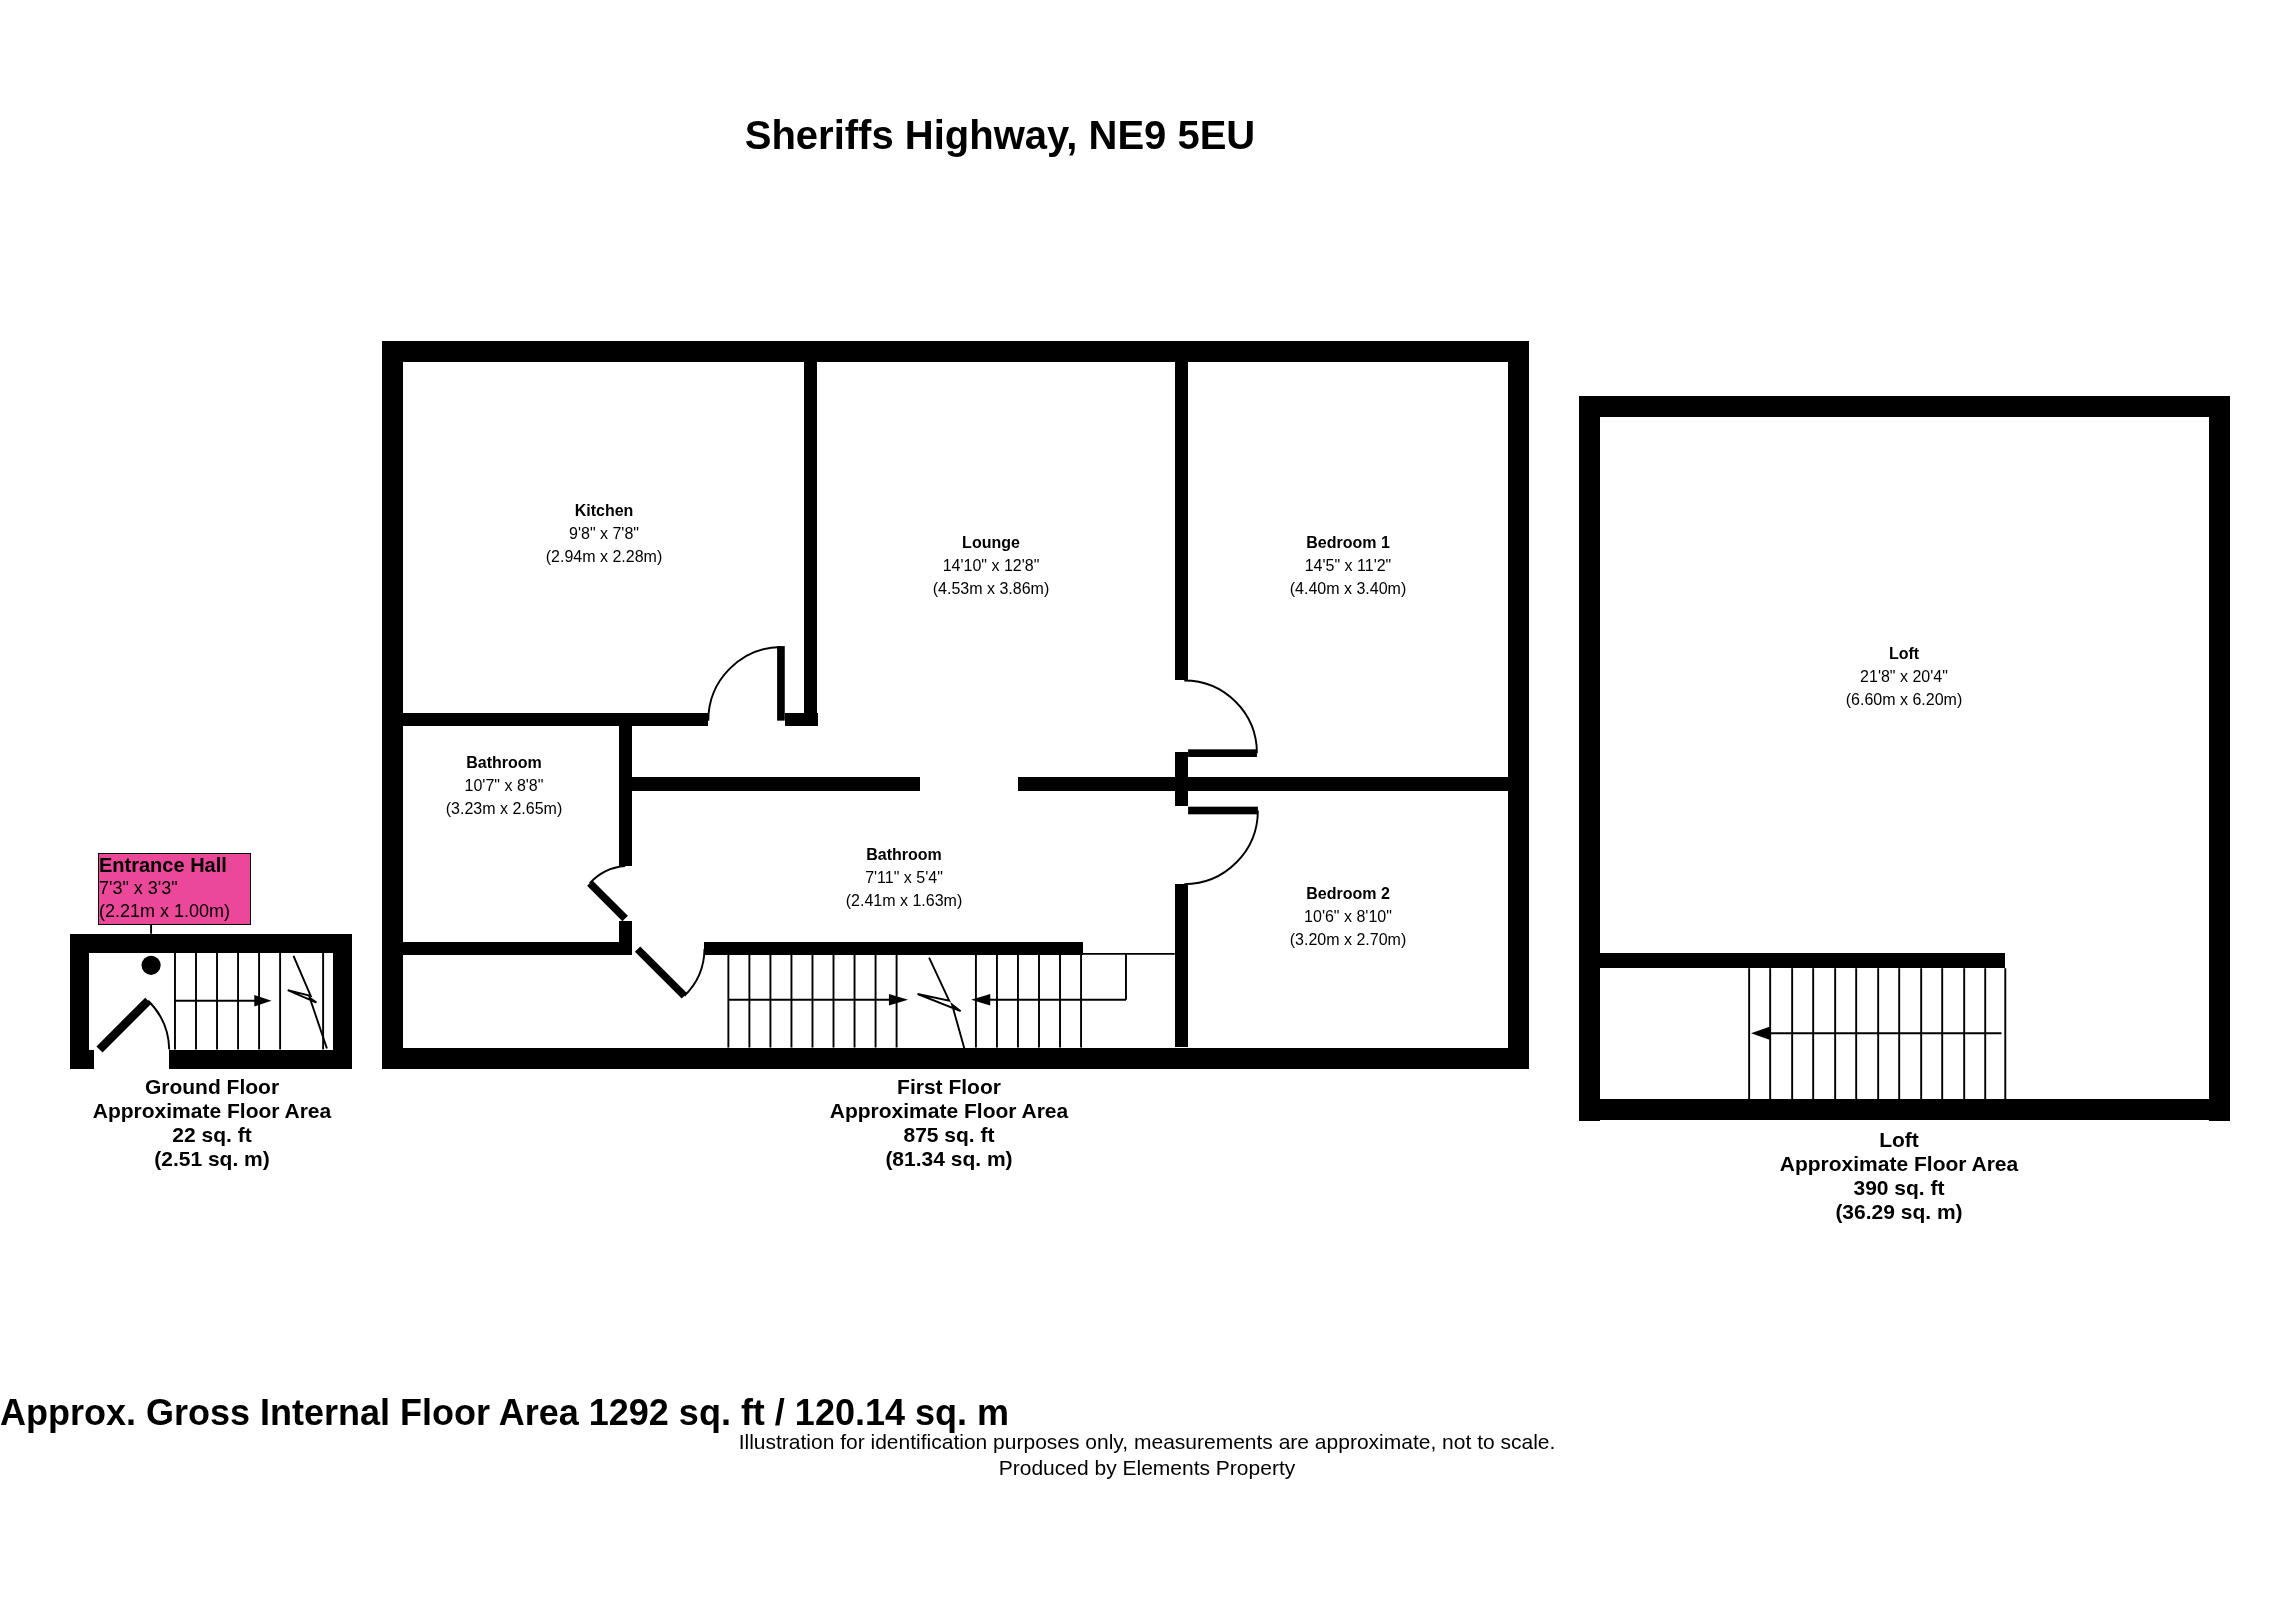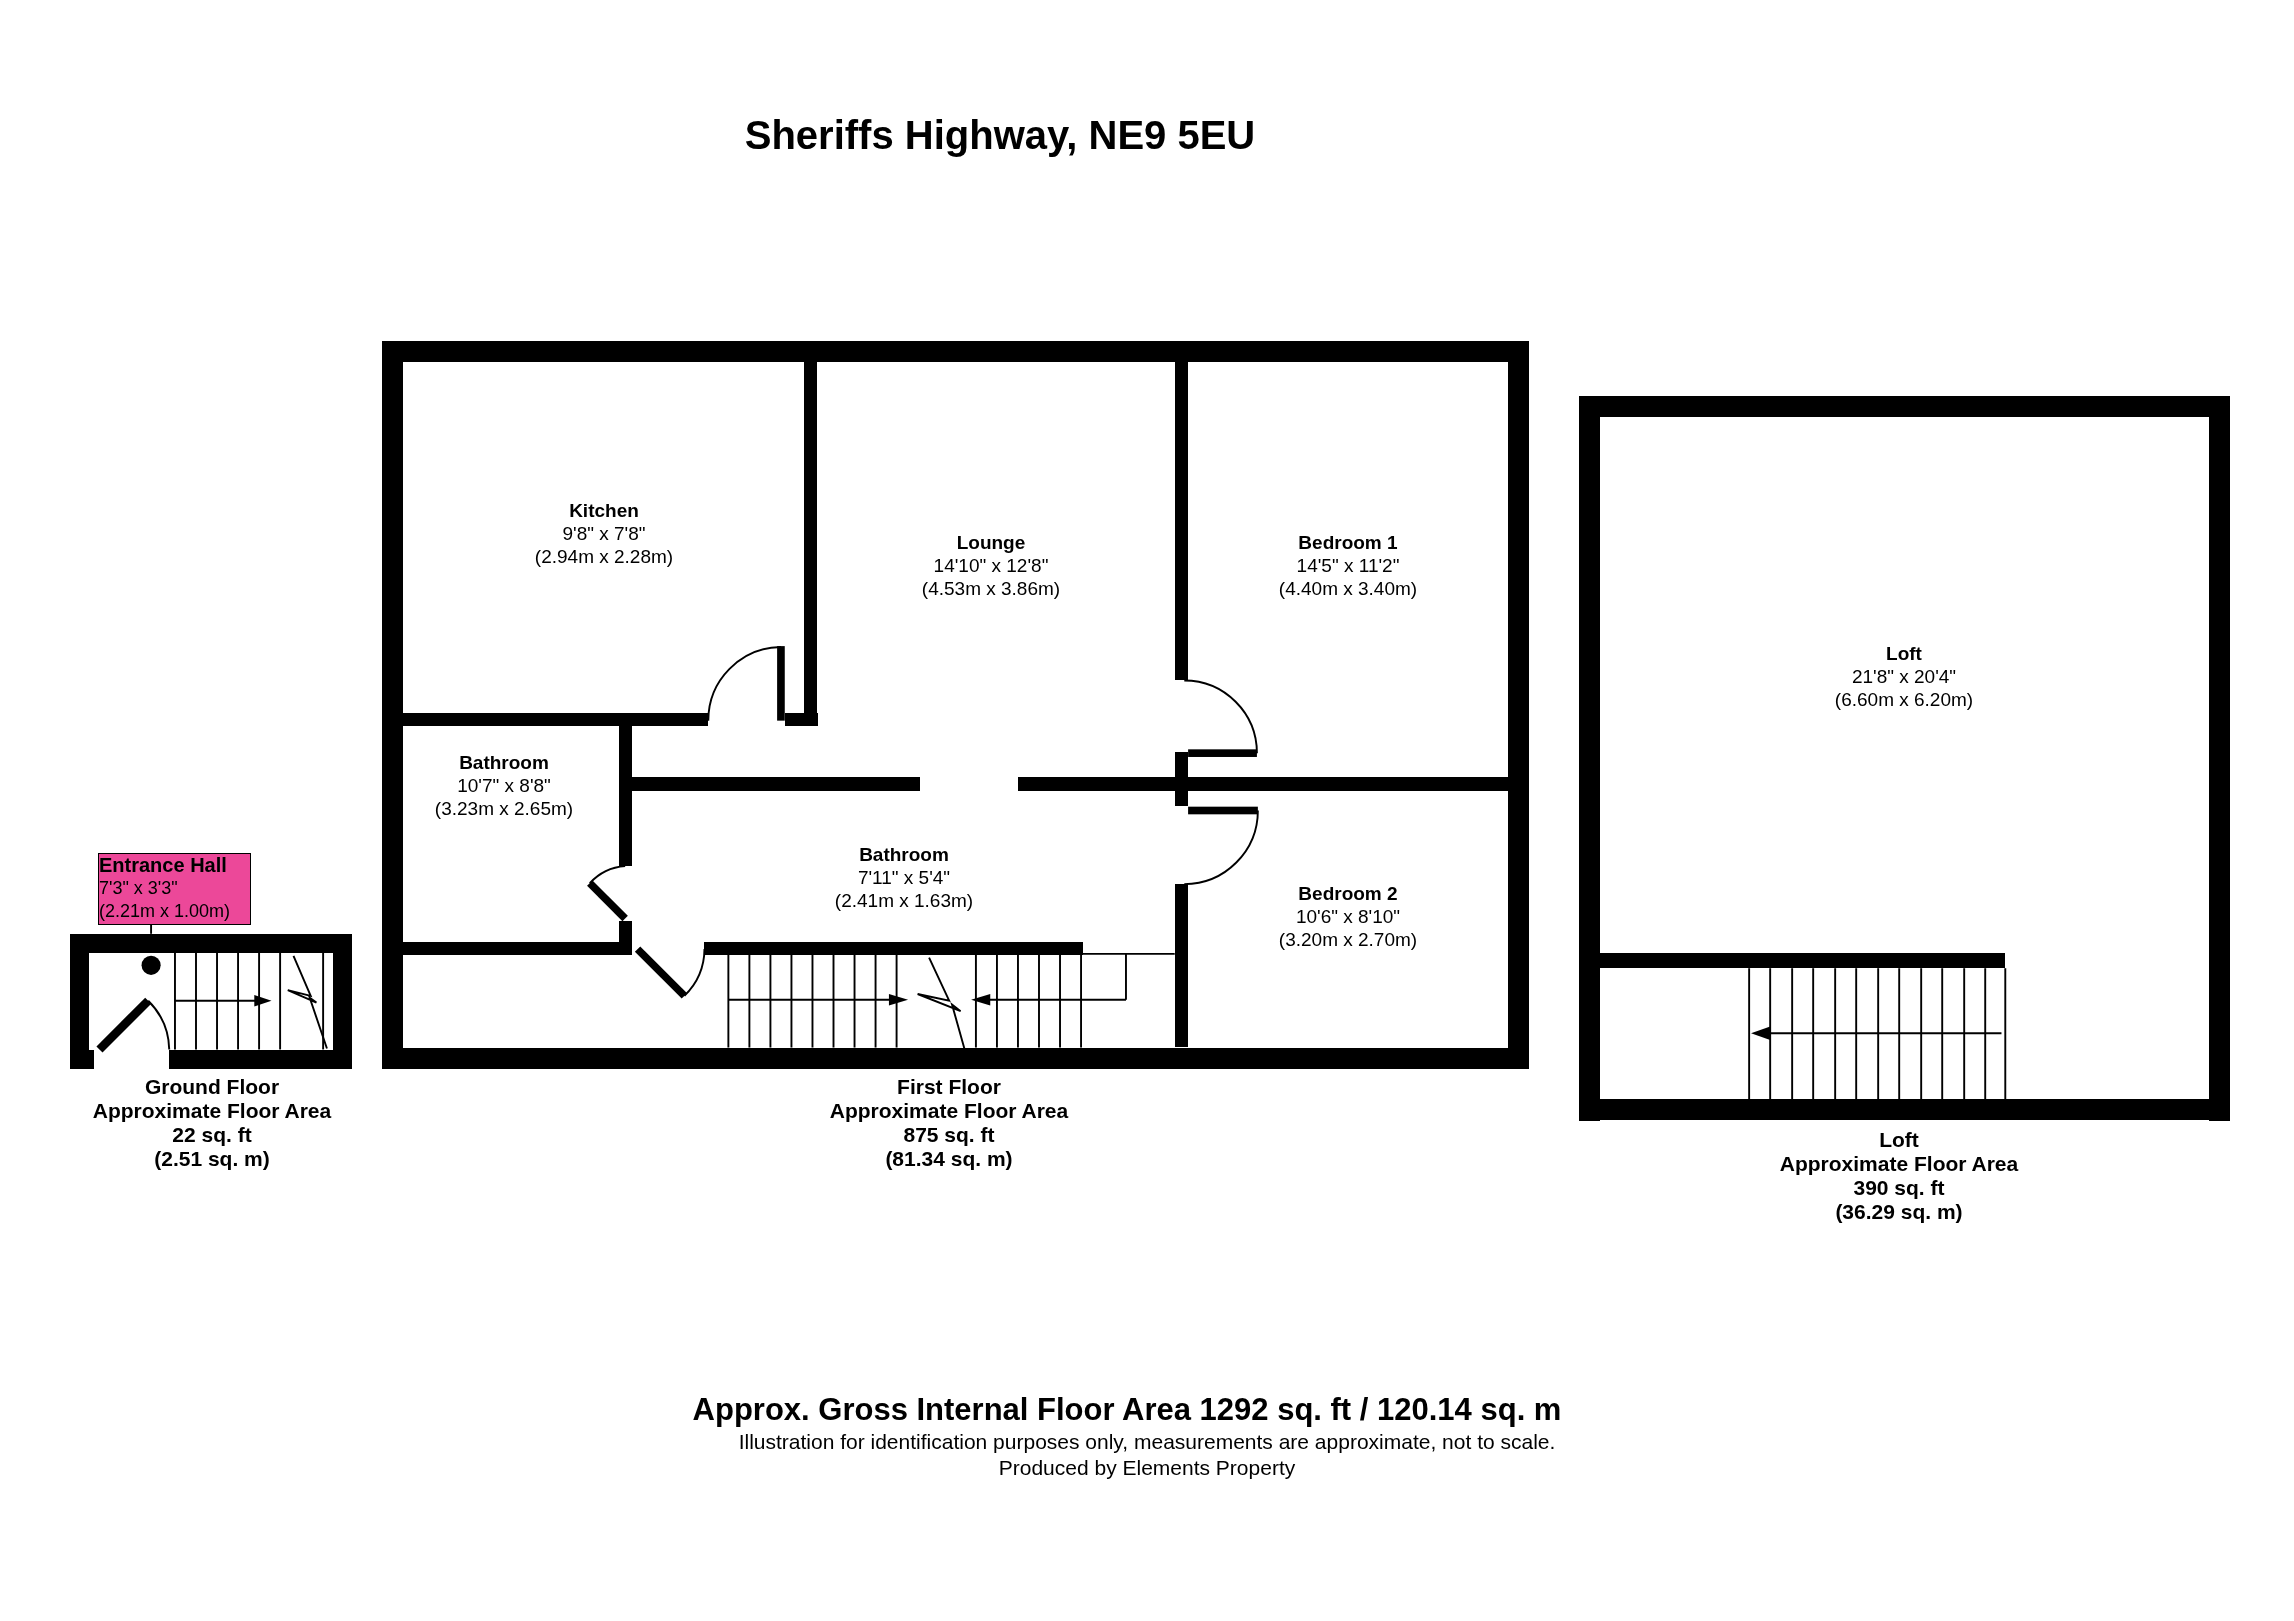--- a/index.html
+++ b/index.html
@@ -3,31 +3,31 @@
 <meta charset="utf-8">
 <style>
   html,body{margin:0;padding:0;background:#ffffff;}
   .canvas{position:relative;width:2294px;height:1621px;background:#ffffff;
           font-family:"Liberation Sans",sans-serif;color:#000;overflow:hidden;}
   .wall{position:absolute;background:#000;}
   .linework{position:absolute;left:0;top:0;}
   .title{position:absolute;left:0;top:113px;width:2000px;text-align:center;
          font-size:40px;font-weight:bold;}
   .room-label{position:absolute;transform:translateX(-50%);text-align:center;
-              font-size:19px;line-height:23px;white-space:nowrap;}
+              font-size:16px;line-height:23px;white-space:nowrap;}
   .room-label .rname{font-weight:bold;}
   .caption{position:absolute;transform:translateX(-50%);text-align:center;
            font-size:21px;font-weight:bold;line-height:24px;white-space:nowrap;}
   .entrance-box{position:absolute;left:98px;top:853px;width:153px;height:72px;
                 border:1.9px solid #000;box-sizing:border-box;background:#ec4899;
                 font-size:20px;line-height:23px;white-space:nowrap;}
   .entrance-box .ename{font-weight:bold;}
   .entrance-box .edims{font-size:18px;}
-  .footer-total{position:absolute;left:0;top:1392px;width:2254px;text-align:center;
-                font-size:31px;font-weight:bold;}
+  .footer-total{position:absolute;left:0;top:1392px;width:2254px;
+                font-size:36px;font-weight:bold;}
   .footer-note{position:absolute;left:0;top:1430px;width:2294px;text-align:center;
                font-size:21px;}
   .footer-credit{position:absolute;left:0;top:1456px;width:2294px;text-align:center;
                  font-size:21px;}
 </style>
 </head>
 <body>
 
 <div class="canvas">
 

